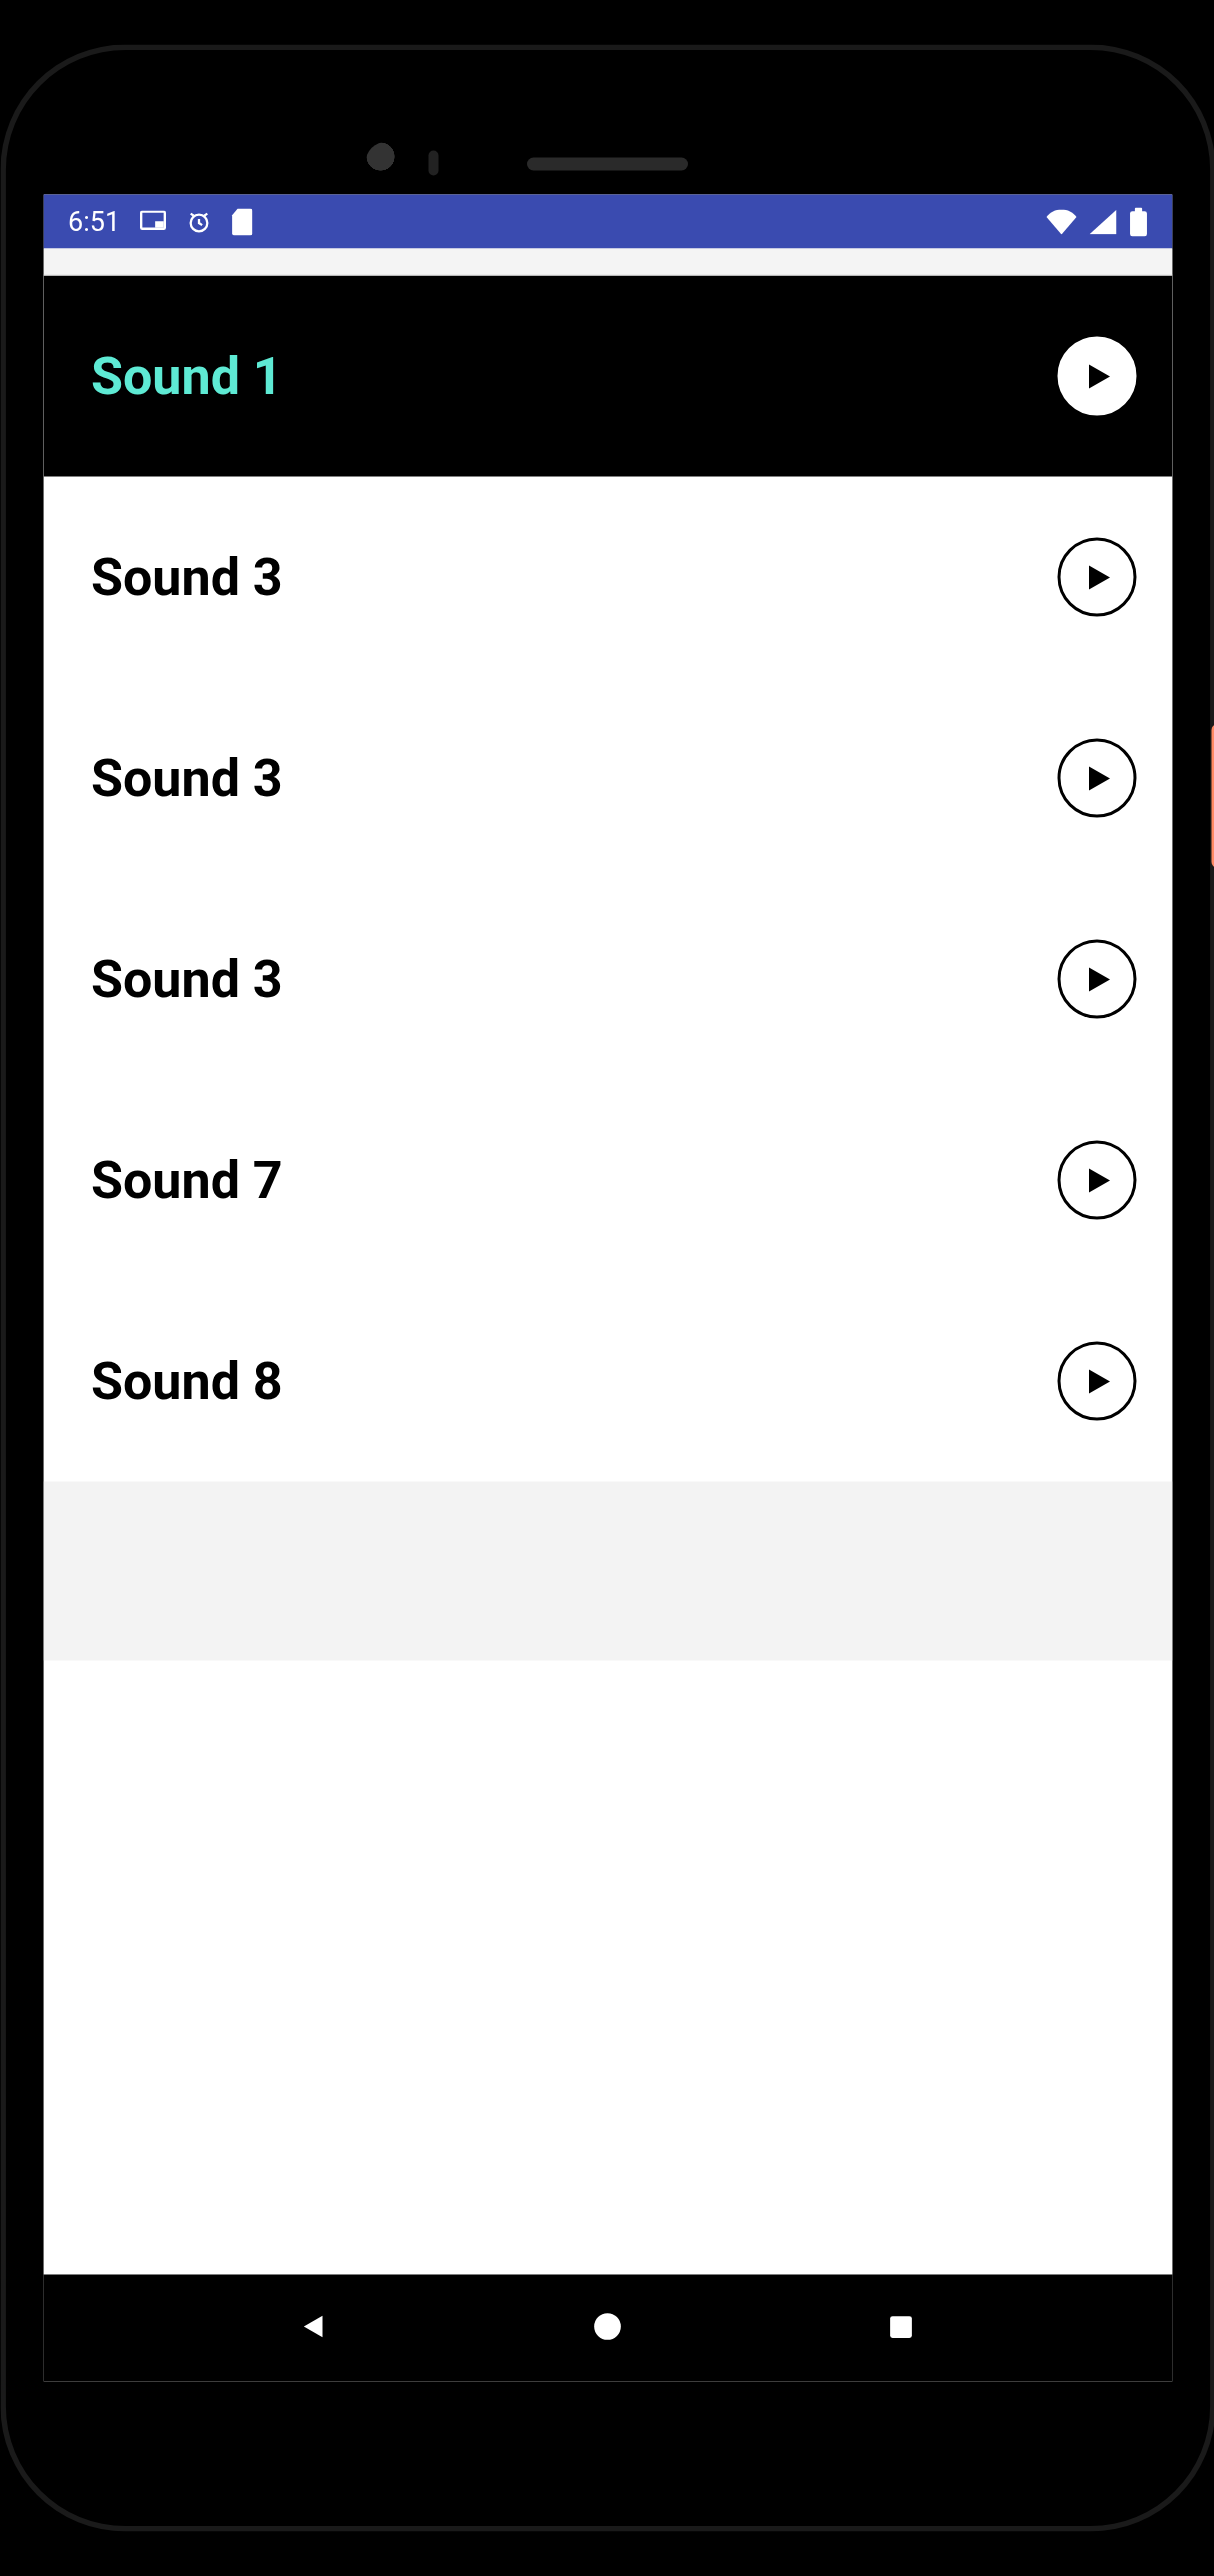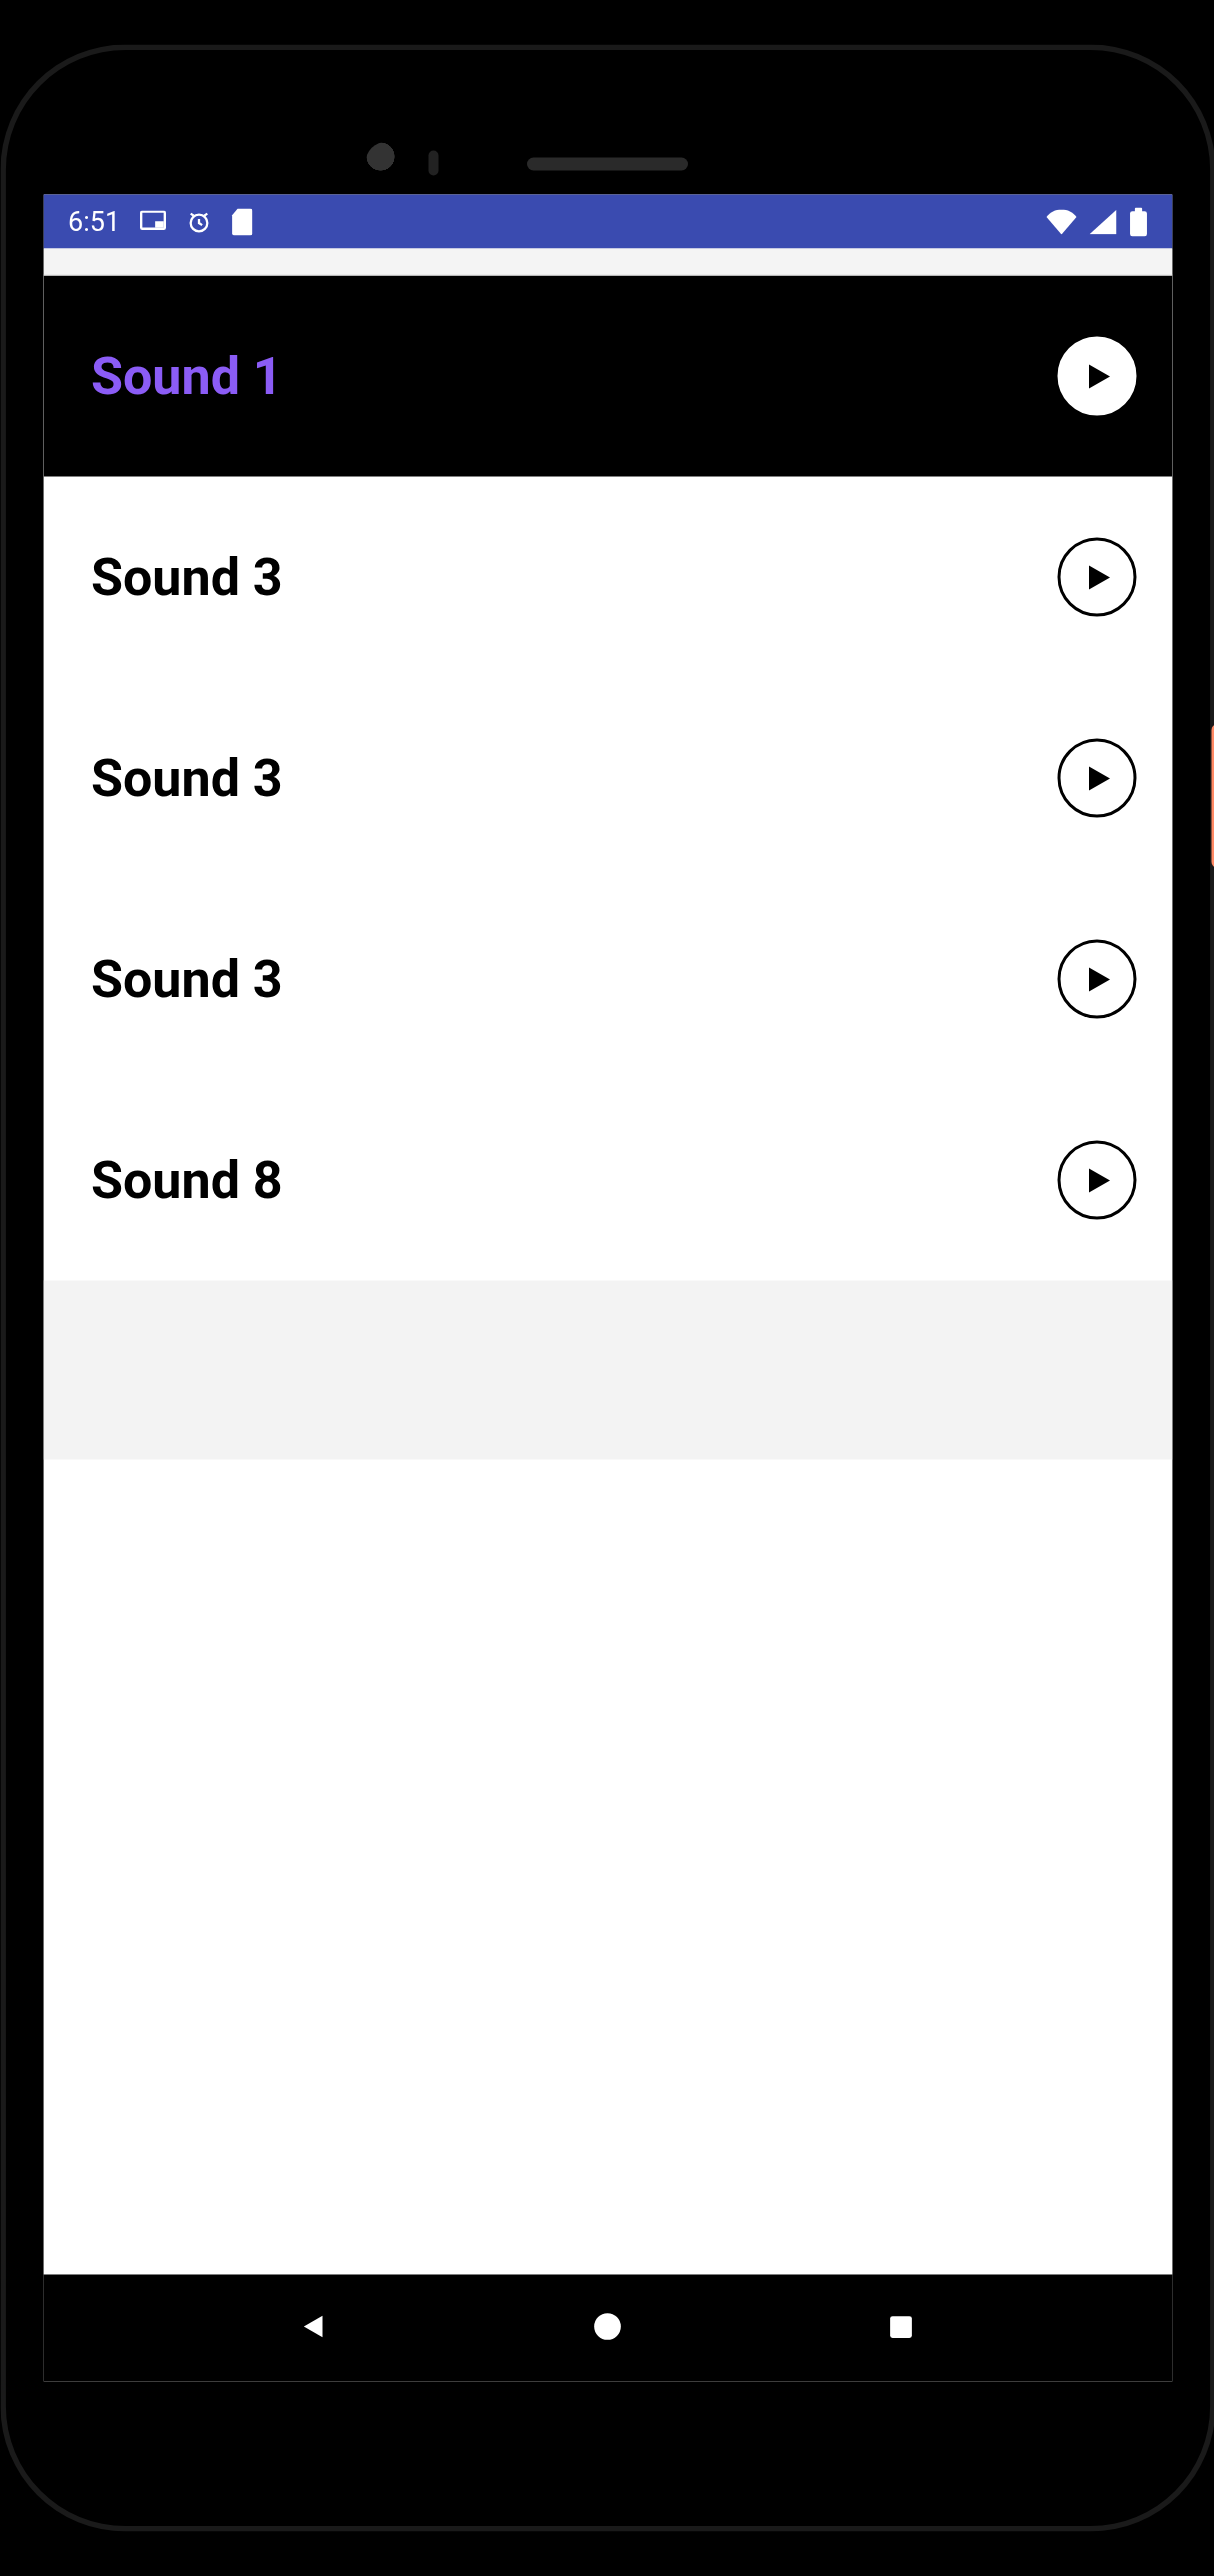--- a/index.html
+++ b/index.html
@@ -113,21 +113,21 @@
   }
   .row {
     display: flex;
     align-items: center;
     justify-content: space-between;
     padding: 0 36px 0 48px;
     height: 201px;
   }
   .row.selected {
     background: #000;
-    color: #8b5cf6;
+    color: #5eead4;
   }
   .row.selected .play-btn {
     background: #fff;
     border-color: #fff;
   }
   .row-label {
     font-size: 52px;
     font-weight: 700;
   }
   .play-btn {
@@ -257,20 +257,30 @@
             <span class="row-label">Sound 3</span>
             <div class="play-btn">
               <span>
                 <svg width="36" height="36" viewBox="0 0 24 24" fill="#000">
                     <path d="M7 4l14 8-14 8z"></path>
                   </svg>
               </span>
             </div>
           </div>
 
+          <div class="row">
+            <span class="row-label">Sound 7</span>
+            <div class="play-btn">
+              <span>
+                <svg width="36" height="36" viewBox="0 0 24 24" fill="#000">
+                    <path d="M7 4l14 8-14 8z"></path>
+                  </svg>
+              </span>
+            </div>
+          </div>
 
           <div class="row">
             <span class="row-label">Sound 8</span>
             <div class="play-btn">
               <span>
                 <svg width="36" height="36" viewBox="0 0 24 24" fill="#000">
                     <path d="M7 4l14 8-14 8z"></path>
                   </svg>
               </span>
             </div>

